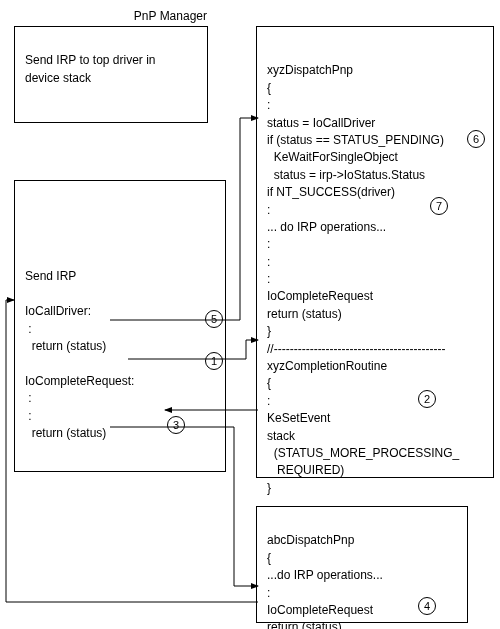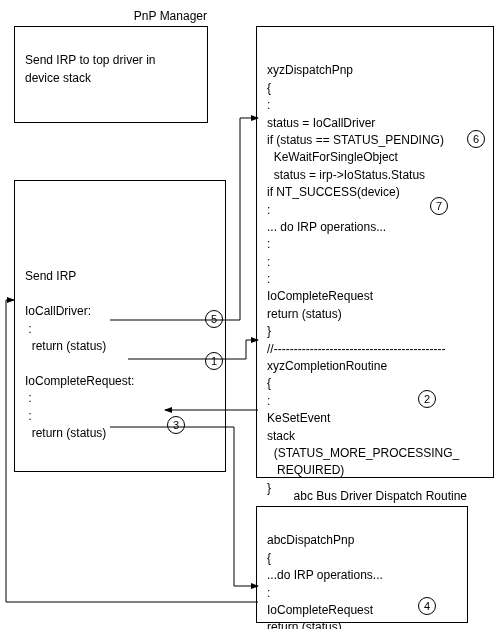--- a/index.html
+++ b/index.html
@@ -78,21 +78,21 @@
 
 <div class="box" style="left:256px; top:26px; width:236px; height:450px;">
   <div class="box-content" style="padding-top:18px;">
 <span>xyzDispatchPnp</span>
 <span>{</span>
 <span>:</span>
 <span>status = IoCallDriver</span>
 <span>if (status == STATUS_PENDING)</span>
 <span>  KeWaitForSingleObject</span>
 <span>  status = irp-&gt;IoStatus.Status</span>
-<span>if NT_SUCCESS(device)</span>
+<span>if NT_SUCCESS(driver)</span>
 <span>:</span>
 <span>... do IRP operations...</span>
 <span>:</span>
 <span>:</span>
 <span>:</span>
 <span>IoCompleteRequest</span>
 <span>return (status)</span>
 <span>}</span>
 <span>//-------------------------------------------</span>
 <span>xyzCompletionRoutine</span>
@@ -100,21 +100,20 @@
 <span>:</span>
 <span>KeSetEvent</span>
 <span>stack</span>
 <span>  (STATUS_MORE_PROCESSING_</span>
 <span>   REQUIRED)</span>
 <span>}</span>
 </div>
 </div>
 
 <div class="box" style="left:256px; top:506px; width:210px; height:115px;">
-  <div class="box-title">abc Bus Driver Dispatch Routine</div>
   <div class="box-content">
 <span>abcDispatchPnp</span>
 <span>{</span>
 <span>...do IRP operations...</span>
 <span>:</span>
 <span>IoCompleteRequest</span>
 <span>return (status)</span>
 
 </div>
 </div>

